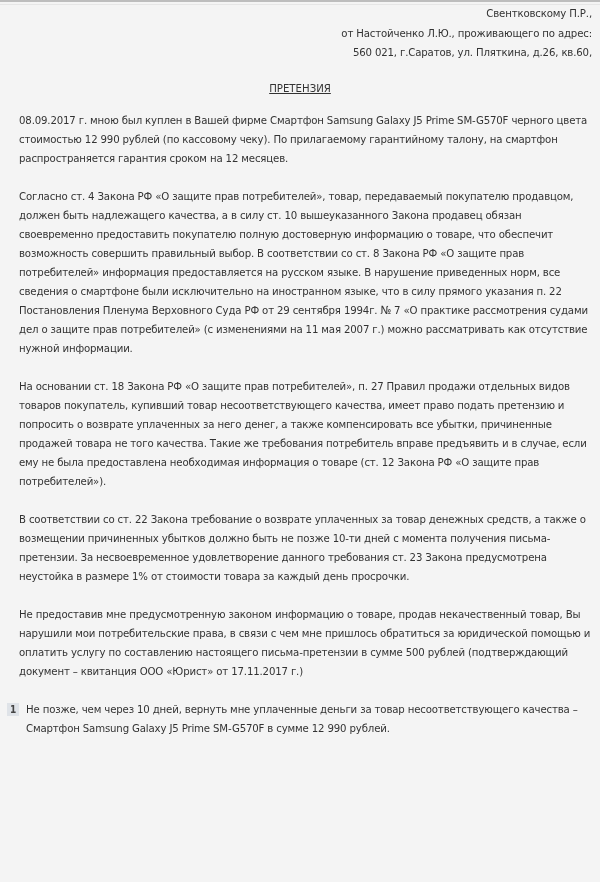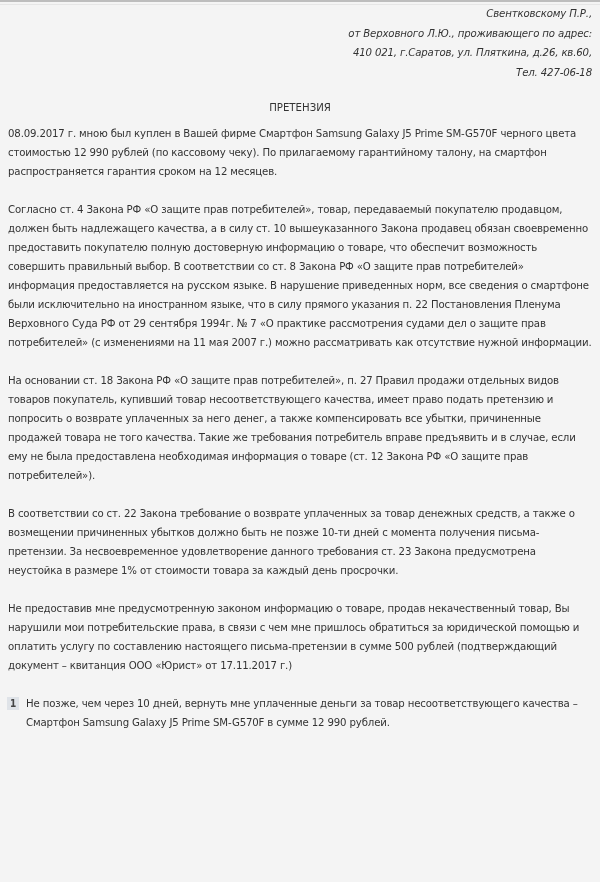--- a/index.html
+++ b/index.html
@@ -35,29 +35,30 @@
       top: 0;
       width: 586px;
       letter-spacing: -0.15px;
     }
     .header {
       text-align: right;
       padding-top: 4px;
       padding-right: 1px;
       line-height: 19.6px;
     }
-    .header div { white-space: nowrap; font-style: italic; }
+    .header div { white-space: nowrap; }
     .title {
       text-align: center;
       margin-top: 16px;
-      margin-bottom: 7px;
+      margin-bottom: 13px;
       letter-spacing: 0;
+      text-decoration: underline;
     }
     p {
-      margin: 0 0 19px 1px;
+      margin: 0 0 19px 12px;
     }
     ol.demands {
       list-style: none;
       margin: 0 0 19px 0;
       padding: 0;
     }
     ol.demands li {
       position: relative;
       padding-left: 19px;
     }
@@ -77,23 +78,22 @@
   </style>
 </head>
 <body>
 
 <div class="top-line"></div>
 <div class="top-line2"></div>
 
 <div class="doc">
   <div class="header">
     <div>Свентковскому П.Р.,</div>
-    <div>от Верховного Л.Ю., проживающего по адрес:</div>
-    <div>410 021, г.Саратов, ул. Пляткина, д.26, кв.60,</div>
-    <div>Тел. 427-06-18</div>
+    <div>от Настойченко Л.Ю., проживающего по адрес:</div>
+    <div>560 021, г.Саратов, ул. Пляткина, д.26, кв.60,</div>
   </div>
 
   <div class="title">ПРЕТЕНЗИЯ</div>
 
   <p>08.09.2017 г. мною был куплен в Вашей фирме Смартфон Samsung Galaxy J5 Prime SM-G570F черного цвета стоимостью 12 990 рублей (по кассовому чеку). По прилагаемому гарантийному талону, на смартфон распространяется гарантия сроком на 12 месяцев.</p>
   <p>Согласно ст. 4 Закона РФ «О защите прав потребителей», товар, передаваемый покупателю продавцом, должен быть надлежащего качества, а в силу ст. 10 вышеуказанного Закона продавец обязан своевременно предоставить покупателю полную достоверную информацию о товаре, что обеспечит возможность совершить правильный выбор. В соответствии со ст. 8 Закона РФ «О защите прав потребителей» информация предоставляется на русском языке. В нарушение приведенных норм, все сведения о смартфоне были исключительно на иностранном языке, что в силу прямого указания п. 22 Постановления Пленума Верховного Суда РФ от 29 сентября 1994г. № 7 «О практике рассмотрения судами дел о защите прав потребителей» (с изменениями на 11 мая 2007 г.) можно рассматривать как отсутствие нужной информации.</p>
   <p>На основании ст. 18 Закона РФ «О защите прав потребителей», п. 27 Правил продажи отдельных видов товаров покупатель, купивший товар несоответствующего качества, имеет право подать претензию и попросить о возврате уплаченных за него денег, а также компенсировать все убытки, причиненные продажей товара не того качества. Такие же требования потребитель вправе предъявить и в случае, если ему не была предоставлена необходимая информация о товаре (ст. 12 Закона РФ «О защите прав потребителей»).</p>
   <p>В соответствии со ст. 22 Закона требование о возврате уплаченных за товар денежных средств, а также о возмещении причиненных убытков должно быть не позже 10-ти дней с момента получения письма-претензии. За несвоевременное удовлетворение данного требования ст. 23 Закона предусмотрена неустойка в размере 1% от стоимости товара за каждый день просрочки.</p>
   <p>Не предоставив мне предусмотренную законом информацию о товаре, продав некачественный товар, Вы нарушили мои потребительские права, в связи с чем мне пришлось обратиться за юридической помощью и оплатить услугу по составлению настоящего письма-претензии в сумме 500 рублей (подтверждающий документ – квитанция ООО «Юрист» от 17.11.2017 г.)</p>
 

